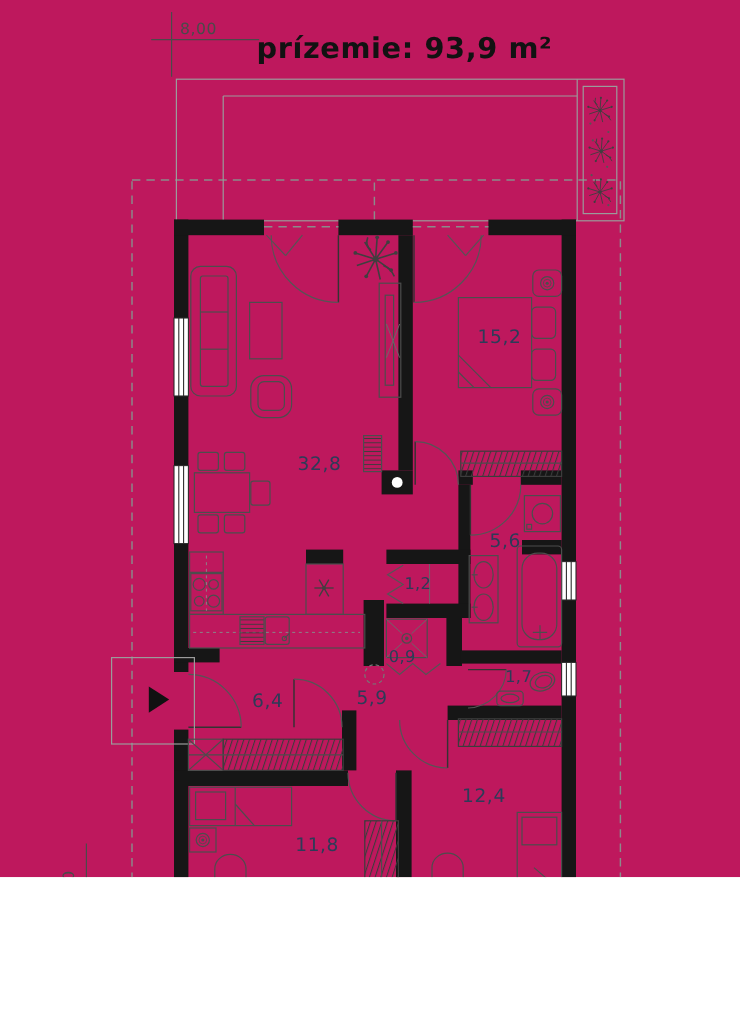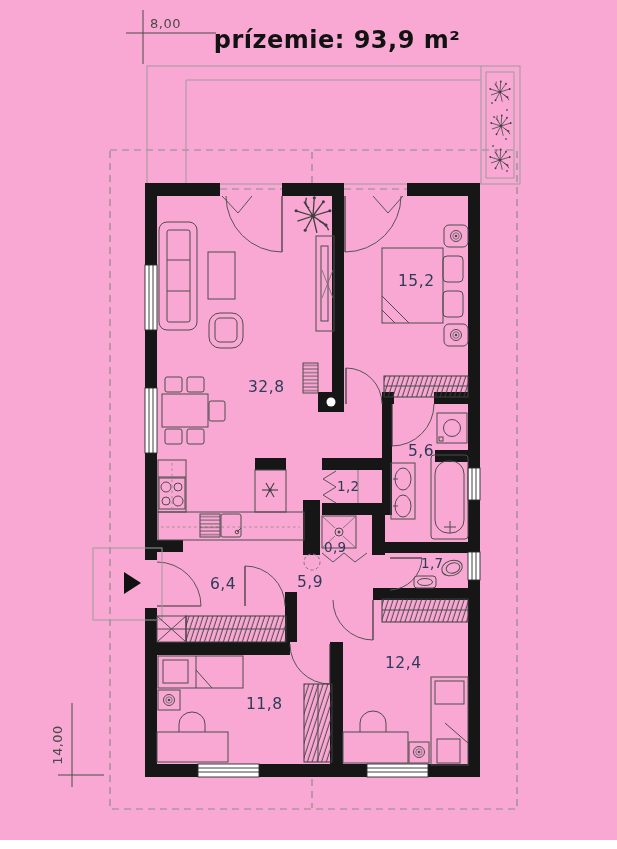--- a/index.html
+++ b/index.html
@@ -1,16 +1,16 @@
 <!DOCTYPE html>
 <html><head>
 <meta charset="utf-8">
 <style>
   html,body{margin:0;padding:0;background:#ffffff;}
-  .stage{position:relative;width:617px;height:840px;background:#f9a8d4;overflow:hidden;
+  .stage{position:relative;width:617px;height:731px;background:#be185d;overflow:hidden;
          font-family:"DejaVu Sans","Liberation Sans",sans-serif;}
   svg{display:block}
   text{font-family:"DejaVu Sans","Liberation Sans",sans-serif;}
   .title{font-size:24px;font-weight:700;fill:#121212;letter-spacing:.5px;}
   .room-label{font-size:15.5px;fill:#2d3b58;letter-spacing:.5px;}
   .room-label-sm{font-size:13.5px;fill:#2d3b58;letter-spacing:.3px;}
   .dim{font-size:13px;fill:#4a4a4a;letter-spacing:.5px;}
   .wall{fill:#161616;stroke:none;}
   .furn{fill:none;stroke:#4d4d4d;stroke-width:1;}
   .furn-thin{fill:none;stroke:#6a6a6a;stroke-width:.8;}

